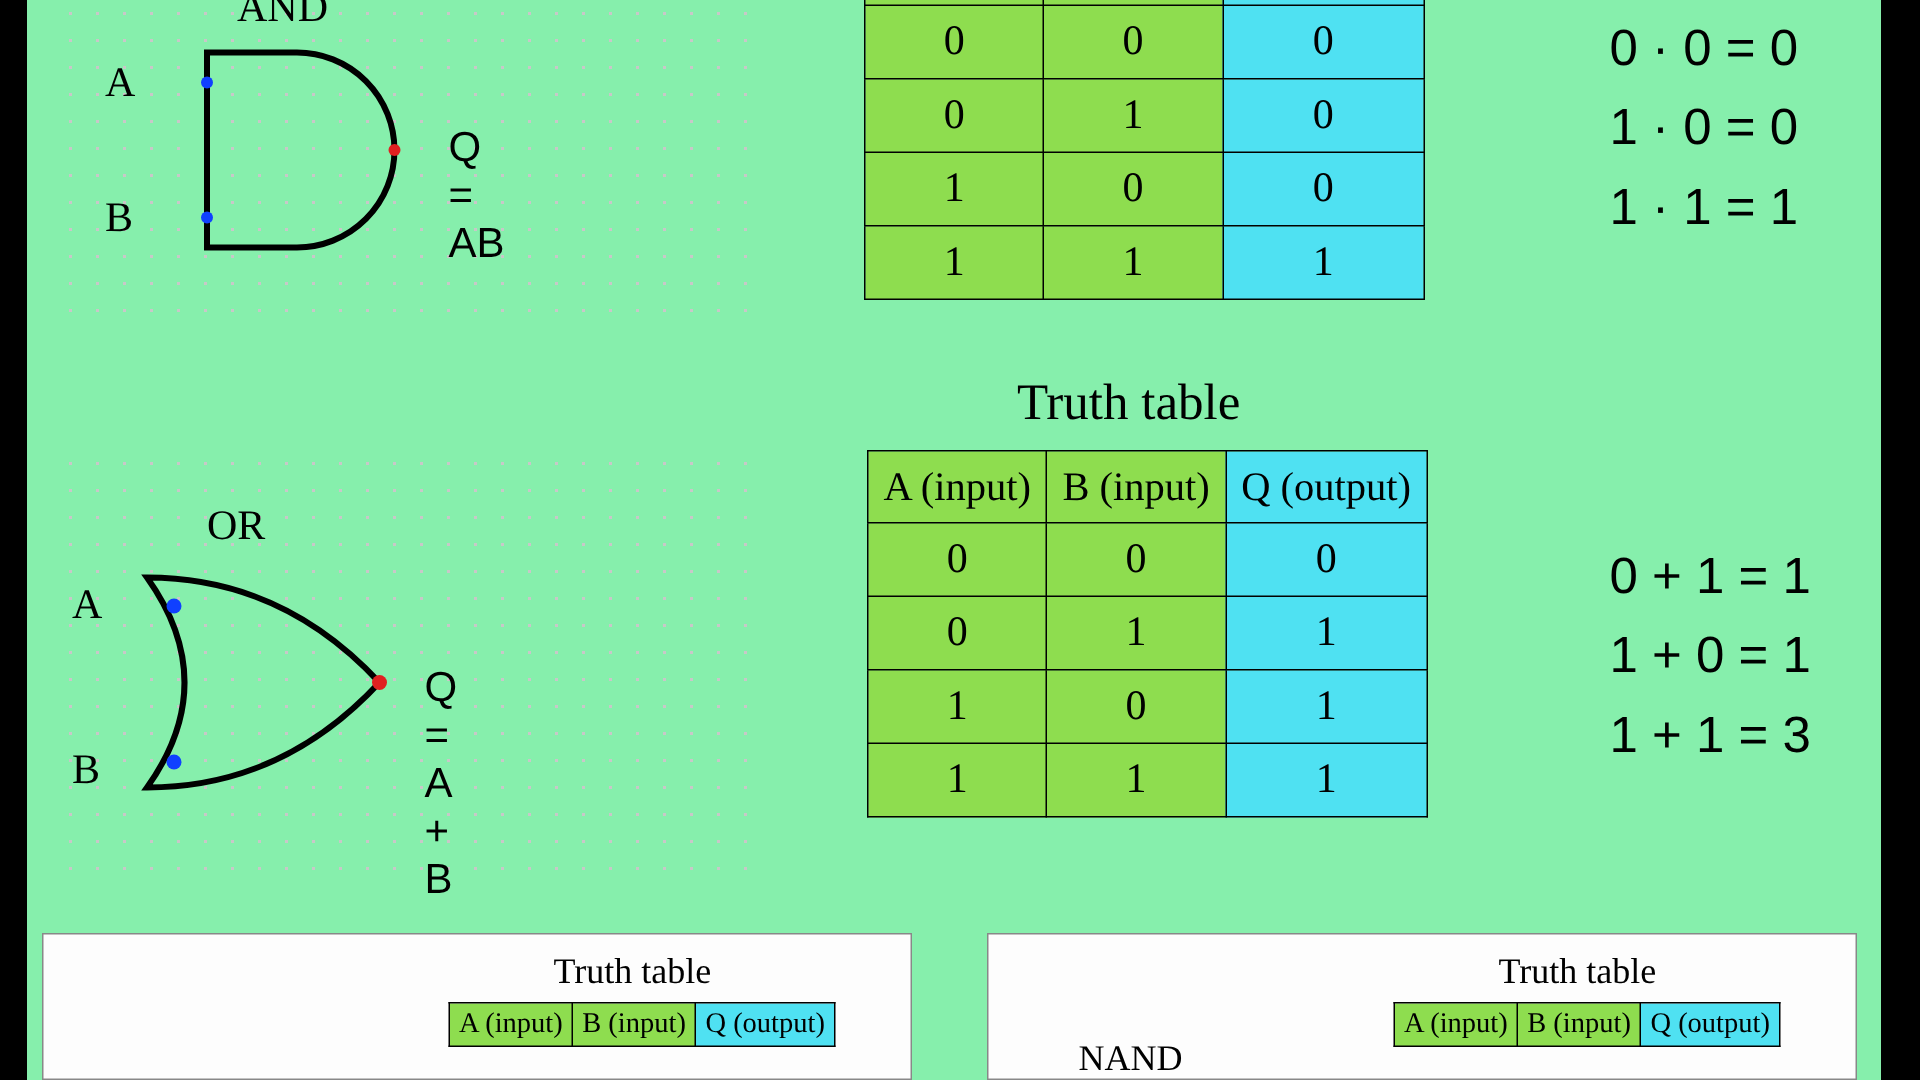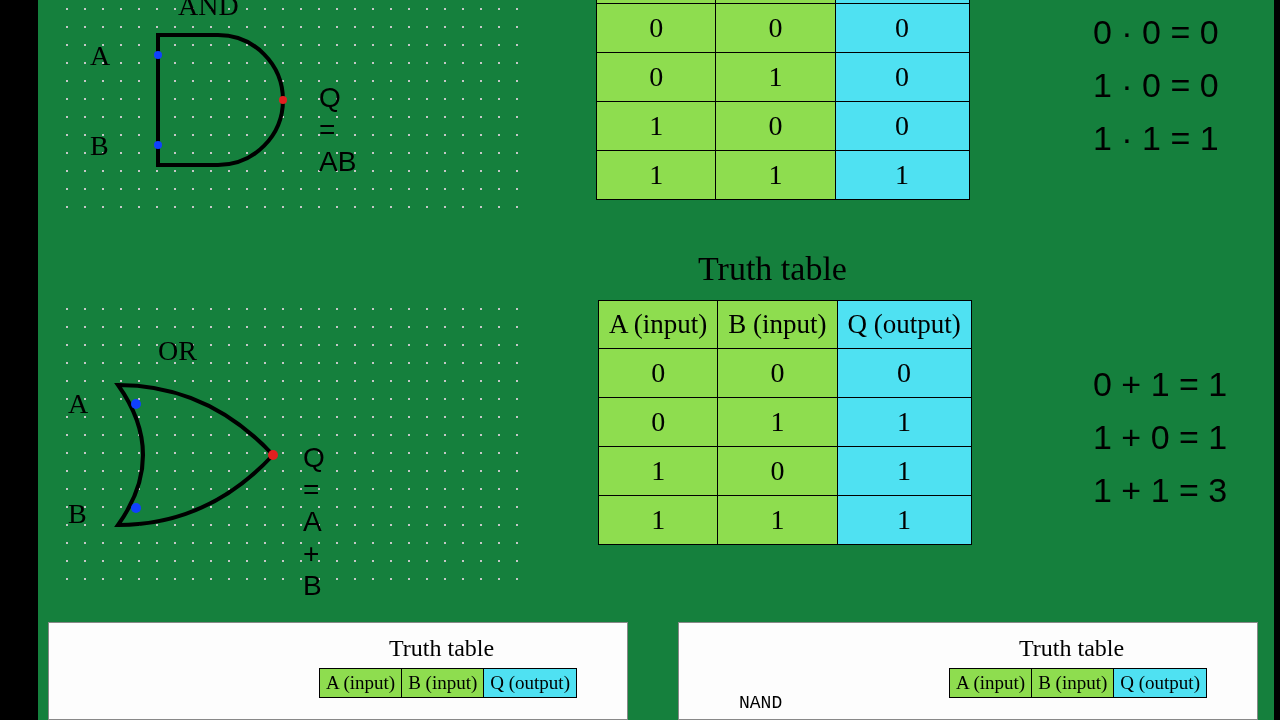--- a/index.html
+++ b/index.html
@@ -7,25 +7,25 @@
     margin: 0;
     padding: 0;
     width: 1280px;
     height: 720px;
     background: #000;
     font-family: "Times New Roman", serif;
     overflow: hidden;
   }
   .page {
     position: absolute;
-    left: 38px;
+    left: 18px;
     top: 0;
     width: 1236px;
     height: 720px;
-    background: #15803d;
+    background: #86efac;
   }
   .dot-grid {
     position: absolute;
     background-image: radial-gradient(#c8c8c8 1px, transparent 1px);
     background-size: 18px 18px;
   }
   .and-grid { left: 20px; top: 0; width: 470px; height: 210px; }
 
   .gate-block { position: absolute; }
   .gate-label { position: absolute; font-size: 28px; }
@@ -191,21 +191,21 @@
         <th class="col-in">A (input)</th>
         <th class="col-in">B (input)</th>
         <th class="col-out">Q (output)</th>
       </tr>
     </tbody>
       </table>
   </div>
 
   <div class="bottom-box bottom-right">
     <span class="mini-title" style="left:340px;">Truth table</span>
-    <span style="position:absolute; left:60px; top:70px; font-size:18px;font-family:Liberation Mono, monospace;">NAND</span>
+    <span style="position:absolute; left:60px; top:70px; font-size:24px;">NAND</span>
     <table class="mini" style="left:270px; top:45px;">
       <tbody>
           <tr>
         <th class="col-in">A (input)</th>
         <th class="col-in">B (input)</th>
         <th class="col-out">Q (output)</th>
       </tr>
     </tbody>
       </table>
   </div>

